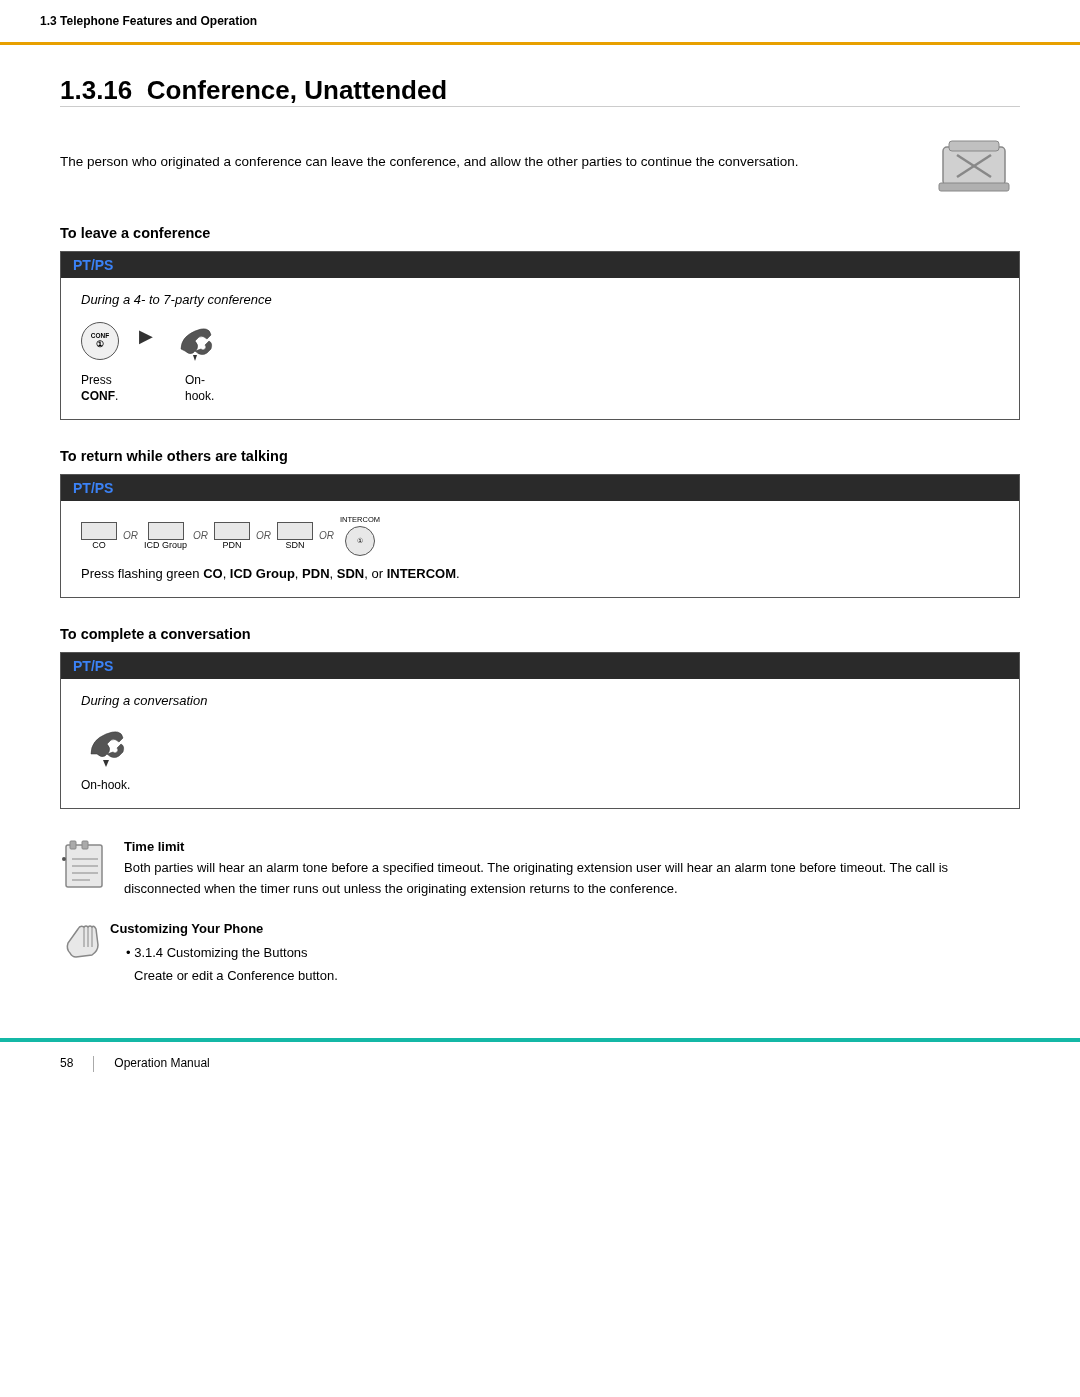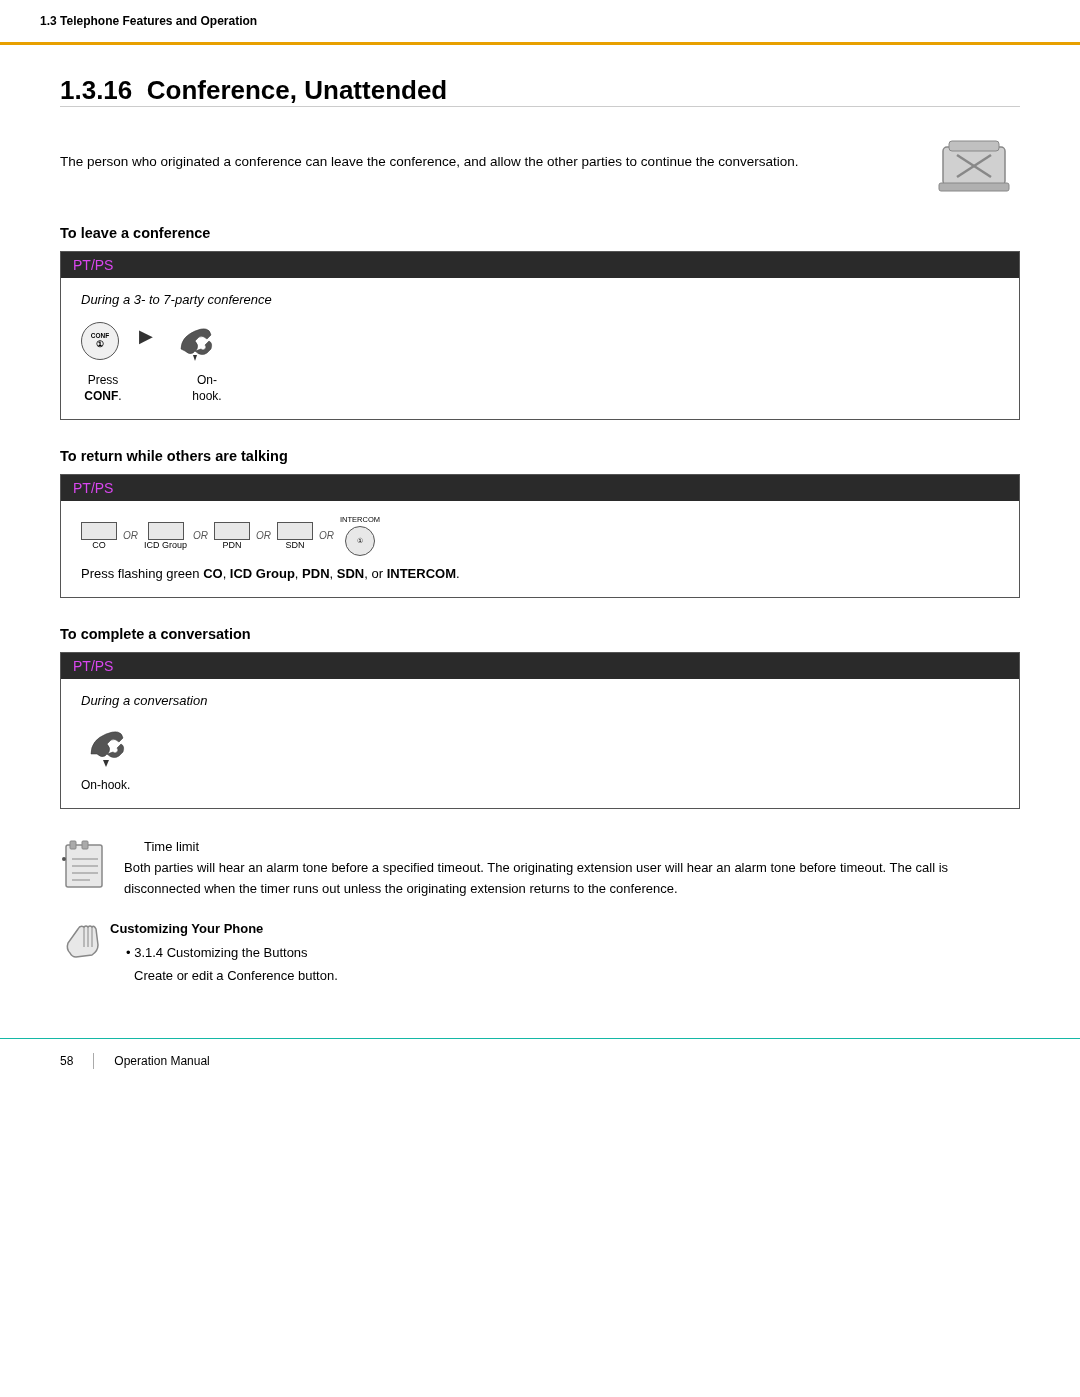--- a/index.html
+++ b/index.html
@@ -63,23 +63,23 @@
       margin-bottom: 10px;
     }
 
     .ptps-box {
       border: 1px solid #555;
       margin-bottom: 28px;
     }
 
     .ptps-header {
       background: #2a2a2a;
-      color: #d946ef;
+      color: #3b82f6;
       font-size: 14px;
-      font-weight: normal;
+      font-weight: bold;
       padding: 5px 12px;
     }
 
     .ptps-body {
       padding: 14px 20px 16px 20px;
       background: #fff;
     }
 
     .italic-note {
       font-style: italic;
@@ -229,22 +229,21 @@
       padding-top: 2px;
     }
 
     .note-content {
       flex: 1;
       font-size: 13px;
       line-height: 1.6;
     }
 
     .note-content b {
-      font-weight: normal;
-      margin-left: 20px;
+      font-weight: bold;
     }
 
     .customizing-row {
       display: flex;
       align-items: flex-start;
       margin-bottom: 10px;
     }
 
     .customizing-icon {
       width: 50px;
@@ -263,24 +262,24 @@
       font-weight: bold;
     }
 
     .customizing-sub {
       margin-left: 16px;
       font-size: 13px;
       line-height: 1.8;
     }
 
     .footer-bar {
-      border-top: 1px solid #14b8a6;
+      border-top: 4px solid #14b8a6;
       padding: 14px 60px;
       display: flex;
-      align-items: center;
+      align-items: flex-start;
       gap: 20px;
       font-size: 12px;
       margin-top: auto;
     }
 
     .footer-page {
       font-size: 12px;
     }
 
     .footer-sep {
@@ -322,21 +321,21 @@
         <rect x="4" y="56" width="70" height="8" rx="2" fill="#b0b0b0" stroke="#888" stroke-width="1"></rect>
       </svg>
     </div>
   </div>
 
   <div class="section-heading">To leave a conference</div>
 
   <div class="ptps-box">
     <div class="ptps-header">PT/PS</div>
     <div class="ptps-body">
-      <div class="italic-note">During a 3- to 7-party conference</div>
+      <div class="italic-note">During a 4- to 7-party conference</div>
       <div class="step-row">
 
         <div class="step-item">
           <div class="conf-btn">
             <span class="conf-text">CONF</span>
             <span class="conf-num">①</span>
           </div>
         </div>
 
         <div class="arrow-right">▶</div>
@@ -344,21 +343,21 @@
         <div class="step-item">
           <svg class="onhook-icon" viewBox="0 0 44 40" xmlns="http://www.w3.org/2000/svg">
             <path d="M8,28 Q8,16 22,10 Q36,4 38,14 L34,18 Q30,14 26,16 L22,20 Q26,24 24,28 L20,32 Q16,34 12,30 Z" fill="#555" stroke="#333" stroke-width="0.5"></path>
             <path d="M22,30 Q28,36 34,32 L38,28 Q40,22 36,20 L32,24 Q34,26 32,28 Q30,30 28,28 Z" fill="#555" stroke="#333" stroke-width="0.5"></path>
 
             <polygon points="20,34 24,34 22,40" fill="#333"></polygon>
           </svg>
         </div>
       </div>
 
-      <div style="display:flex; gap:20px; align-items:flex-start; margin-top:4px;text-align:center;">
+      <div style="display:flex; gap:20px; align-items:flex-start; margin-top:4px;">
         <div style="width:44px;">
           <span class="step-label">Press <b>CONF</b>.</span>
         </div>
         <div style="width:20px;"></div>
         <div style="width:44px;">
           <span class="step-label">On-hook.</span>
         </div>
       </div>
     </div>
   </div>

